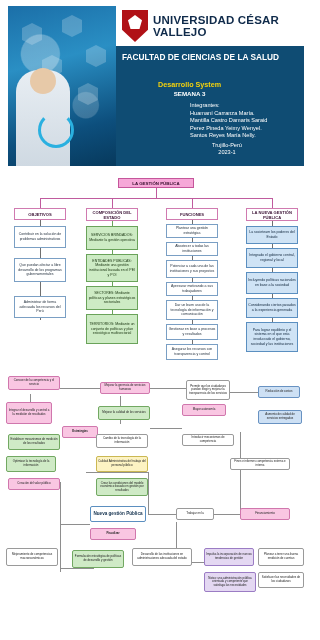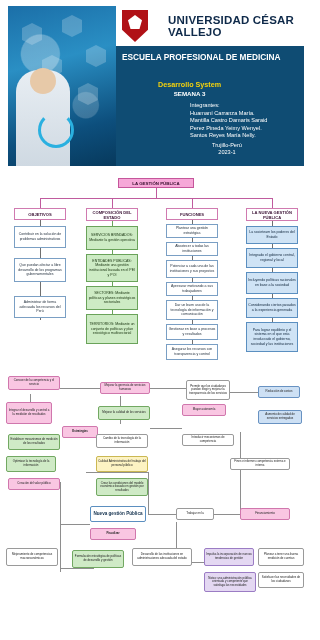--- a/index.html
+++ b/index.html
@@ -18,21 +18,21 @@
   .hex:before{bottom:100%;border-bottom:5.7px solid rgba(255,255,255,.22);}
   .hex:after{top:100%;border-top:5.7px solid rgba(255,255,255,.22);}
   .doc-fig{position:absolute;left:8px;bottom:0;width:54px;height:96px;background:linear-gradient(180deg,#e8eef3 0%,#cfd9e2 100%);border-radius:22px 22px 0 0;}
   .doc-head{position:absolute;left:22px;bottom:72px;width:26px;height:26px;border-radius:50%;background:#e7c9a8;}
   .steth{position:absolute;left:30px;bottom:18px;width:30px;height:30px;border:3px solid #2ab0e0;border-radius:50%;border-top-color:transparent;}
 
   .hero-blue{flex:1;background:#0f4c73;position:relative;}
   .logo-bar{position:absolute;left:0;top:0;width:100%;height:40px;background:#ffffff;display:flex;align-items:center;padding-left:6px;box-sizing:border-box;}
   .shield{width:26px;height:32px;background:#b01116;clip-path:polygon(0 0,100% 0,100% 62%,50% 100%,0 62%);position:relative;flex:none;}
   .shield:after{content:"";position:absolute;left:6px;top:5px;width:14px;height:14px;background:#ffffff;clip-path:polygon(50% 0,100% 38%,82% 100%,18% 100%,0 38%);}
-  .ucv-name{font-size:11.5px;font-weight:bold;color:#0f2a4a;letter-spacing:.2px;margin-left:20px;}
+  .ucv-name{font-size:11.5px;font-weight:bold;color:#0f2a4a;letter-spacing:.2px;margin-left:5px;}
   .fac{position:absolute;left:6px;top:46px;right:4px;color:#ffffff;font-size:8.3px;font-weight:bold;line-height:11px;}
   .sys{position:absolute;left:42px;top:74px;color:#f5d20c;font-size:7.2px;font-weight:bold;text-align:center;line-height:9px;}
   .sys .sem{color:#ffffff;font-size:6.2px;display:block;}
   .integr{position:absolute;left:74px;top:96px;color:#ffffff;font-size:5.6px;line-height:7.6px;}
   .place{position:absolute;left:96px;top:136px;color:#ffffff;font-size:5.6px;line-height:7.4px;text-align:center;}
 
   
   .map1{position:absolute;left:0;top:176px;width:312px;height:190px;}
   .node{position:absolute;box-sizing:border-box;border:1px solid #8d8d8d;text-align:center;display:flex;align-items:center;justify-content:center;padding:1px;}
   .n-title{background:#f6a8d8;border-color:#c5569b;font-size:4.4px;font-weight:bold;color:#3a1030;}
@@ -75,21 +75,21 @@
       <div class="doc-fig"></div>
       <div class="doc-head"></div>
       <div class="steth"></div>
     </div>
     <div class="hero-blue">
       <div class="logo-bar">
         <div class="shield"></div>
         <div class="ucv-name">UNIVERSIDAD CÉSAR VALLEJO</div>
       </div>
       <div class="fac">
-        <div>ESCUELA PROFESIONAL DE MEDICINA</div>
+        <div>FACULTAD DE CIENCIAS DE LA SALUD</div>
       </div>
       <div class="sys">
         <span>Desarrollo System</span>
         <span class="sem">SEMANA 3</span>
       </div>
       <div class="integr">
         <div>Integrantes:</div>
         <div>Huamaní Carranza María.</div>
         <div>Mantilla Castro Damaris Saraid</div>
         <div>Perez Pineda Yeimy Wenyel.</div>

